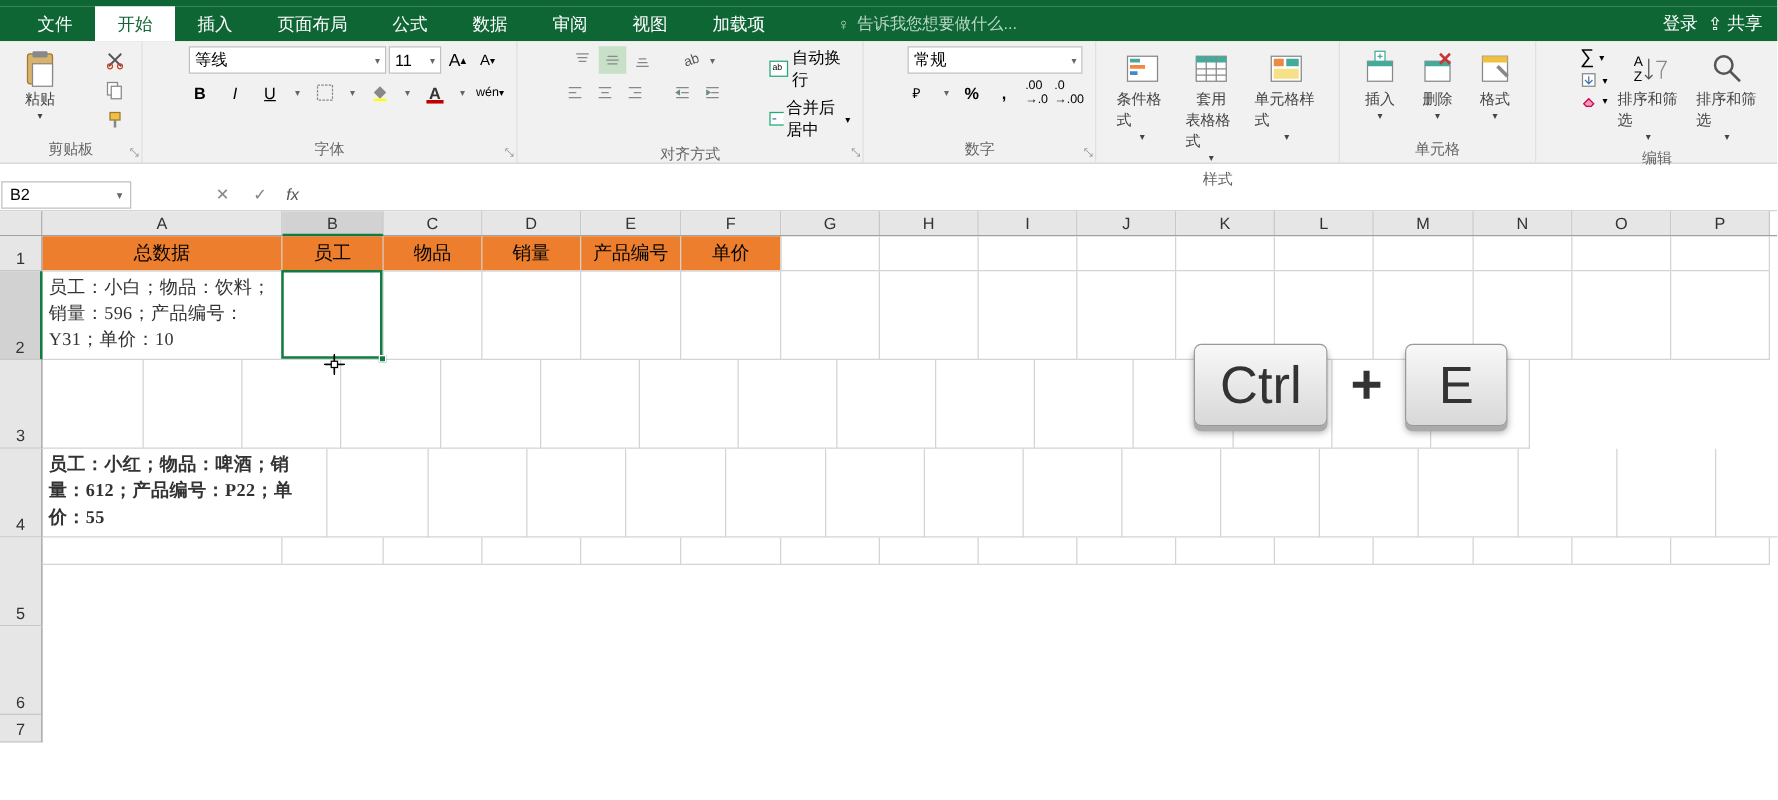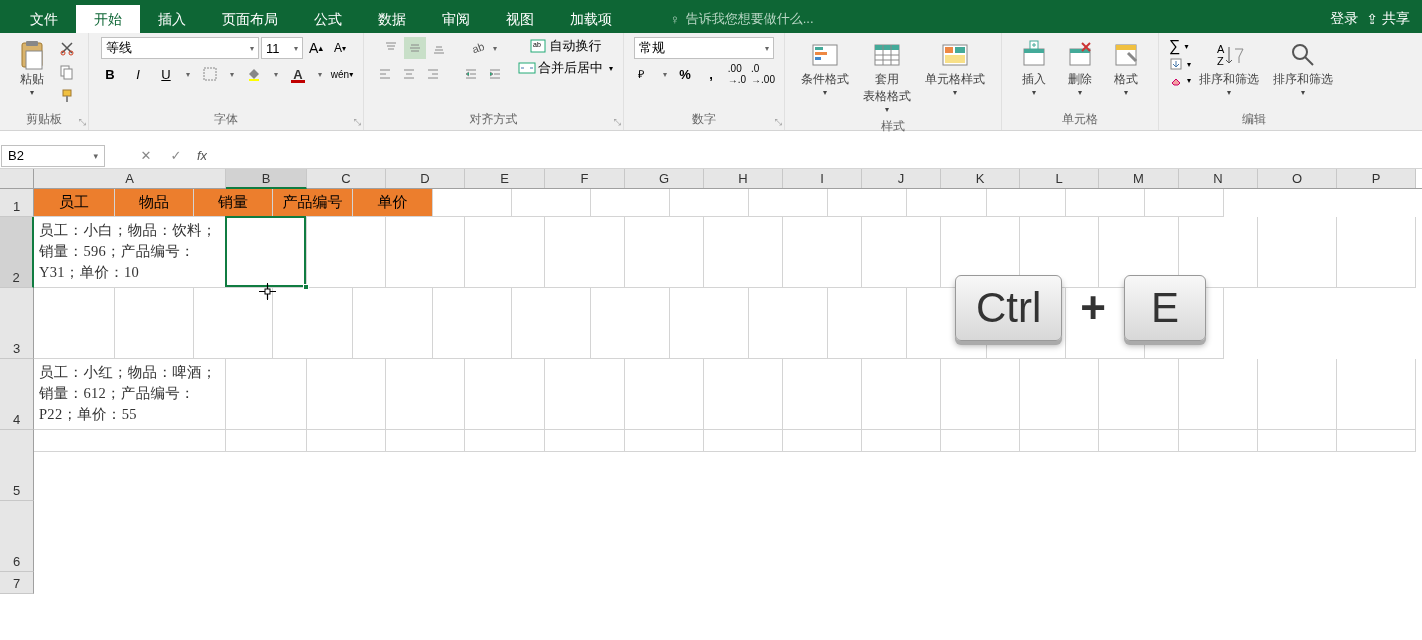--- a/index.html
+++ b/index.html
@@ -10,34 +10,34 @@
   .tabbar { background: #0e6635; height: 28px; display: flex; align-items: center; padding-left: 12px; color: #fff; position: relative; }
   .tab { padding: 0 18px; height: 28px; line-height: 28px; cursor: pointer; font-size: 14px; }
   .tab.active { background: #fff; color: #0e6635; }
   .tabbar-right { position: absolute; right: 12px; display: flex; align-items: center; gap: 8px; font-size: 14px; }
   .tell-me { margin-left: 40px; display: flex; align-items: center; gap: 6px; color: #b8d6c4; font-size: 13px; }
   
   .ribbon { background: #f1f1f1; height: 98px; display: flex; border-bottom: 1px solid #d4d4d4; position: relative; }
   .ribbon-group { border-right: 1px solid #e0e0e0; padding: 4px 10px 2px 10px; display: flex; flex-direction: column; justify-content: space-between; align-items: center; }
   .ribbon-group-label { font-size: 12px; color: #666; text-align: center; padding-top: 2px; width: 100%; }
   .ribbon-group-top { display: flex; align-items: flex-start; gap: 2px; }
-  .ribbon-col { display: flex; flex-direction: column; gap: 2px; align-items: center; }
+  .ribbon-col { display: flex; flex-direction: column; gap: 2px; align-items: center; margin-left: 25px; }
   .ribbon-row { display: flex; align-items: center; gap: 2px; }
   
   .big-btn { display: flex; flex-direction: column; align-items: center; justify-content: center; padding: 2px 6px; cursor: pointer; font-size: 12px; color: #444; }
   .big-btn svg { width: 32px; height: 32px; }
   .small-btn { width: 22px; height: 22px; display: flex; align-items: center; justify-content: center; cursor: pointer; }
   .dd { width: 10px; height: 22px; display: flex; align-items: center; justify-content: center; cursor: pointer; }
   .dd::after { content: "▾"; font-size: 8px; color: #666; }
   .corner { position: absolute; bottom: 2px; right: 2px; font-size: 9px; color: #888; cursor: pointer; }
   
   .combo { background: #fff; border: 1px solid #c0c0c0; height: 22px; display: flex; align-items: center; padding: 0 4px; font-size: 13px; }
   .combo-dd { margin-left: auto; font-size: 8px; color: #666; }
   
-  .name-formula-bar { height: 26px; background: #fff; border-bottom: 1px solid #d4d4d4; display: flex; align-items: center; padding-left: 1px; margin-top: 12px; }
+  .name-formula-bar { height: 26px; background: #fff; border-bottom: 1px solid #d4d4d4; display: flex; align-items: center; padding-left: 1px; margin-top: 12px; gap: 32px; }
   .name-box { width: 104px; border: 1px solid #c0c0c0; height: 22px; padding: 0 6px; background: #fff; display: flex; align-items: center; }
   .name-box-dd { color: #666; }
   .fx-area { display: flex; align-items: center; gap: 12px; margin-left: 32px; }
   .fx-btn { width: 18px; color: #888; cursor: pointer; text-align: center; }
   .fx-label { color: #555; font-style: italic; }
   .formula-input { flex: 1; border: none; outline: none; height: 22px; padding: 0 8px; }
   
   .grid-wrap { position: relative; }
   .col-headers { display: flex; height: 20px; border-bottom: 1px solid #a0a0a0; }
   .corner-cell { width: 34px; background: #e6e6e6; border-right: 1px solid #a0a0a0; }
@@ -473,20 +473,21 @@
         <div class="row-head" style="height: 28px;">1</div>
         <div class="row-head sel" style="height: 71px;">2</div>
         <div class="row-head" style="height: 71px;">3</div>
         <div class="row-head" style="height: 71px;">4</div>
         <div class="row-head" style="height: 71px;">5</div>
         <div class="row-head" style="height: 71px;">6</div>
         <div class="row-head" style="height: 22px;">7</div>
       </div>
     <div class="cells" id="cells">
         <div class="row">
+          <div class="cell head-orange" style="width: 192px; height: 28px;">总数据</div>
           <div class="cell head-orange" style="width: 81px; height: 28px;">员工</div>
           <div class="cell head-orange" style="width: 79px; height: 28px;">物品</div>
           <div class="cell head-orange" style="width: 79px; height: 28px;">销量</div>
           <div class="cell head-orange" style="width: 80px; height: 28px;">产品编号</div>
           <div class="cell head-orange" style="width: 80px; height: 28px;">单价</div>
           <div class="cell" style="width: 79px; height: 28px;"></div>
           <div class="cell" style="width: 79px; height: 28px;"></div>
           <div class="cell" style="width: 79px; height: 28px;"></div>
           <div class="cell" style="width: 79px; height: 28px;"></div>
           <div class="cell" style="width: 79px; height: 28px;"></div>
@@ -525,21 +526,21 @@
           <div class="cell" style="width: 79px; height: 71px;"></div>
           <div class="cell" style="width: 79px; height: 71px;"></div>
           <div class="cell" style="width: 79px; height: 71px;"></div>
           <div class="cell" style="width: 79px; height: 71px;"></div>
           <div class="cell" style="width: 80px; height: 71px;"></div>
           <div class="cell" style="width: 79px; height: 71px;"></div>
           <div class="cell" style="width: 79px; height: 71px;"></div>
           <div class="cell" style="width: 79px; height: 71px;"></div>
         </div>
         <div class="row">
-          <div class="cell wrap" style="width: 192px; height: 71px;">员工：小红；物品：啤酒；销量：612；产品编号：P22；单价：55</div>
+          <div class="cell wrap" style="width: 228px; height: 71px; font-weight: bold;">员工：小红；物品：啤酒；销量：612；产品编号：P22；单价：55</div>
           <div class="cell" style="width: 81px; height: 71px;"></div>
           <div class="cell" style="width: 79px; height: 71px;"></div>
           <div class="cell" style="width: 79px; height: 71px;"></div>
           <div class="cell" style="width: 80px; height: 71px;"></div>
           <div class="cell" style="width: 80px; height: 71px;"></div>
           <div class="cell" style="width: 79px; height: 71px;"></div>
           <div class="cell" style="width: 79px; height: 71px;"></div>
           <div class="cell" style="width: 79px; height: 71px;"></div>
           <div class="cell" style="width: 79px; height: 71px;"></div>
           <div class="cell" style="width: 79px; height: 71px;"></div>

